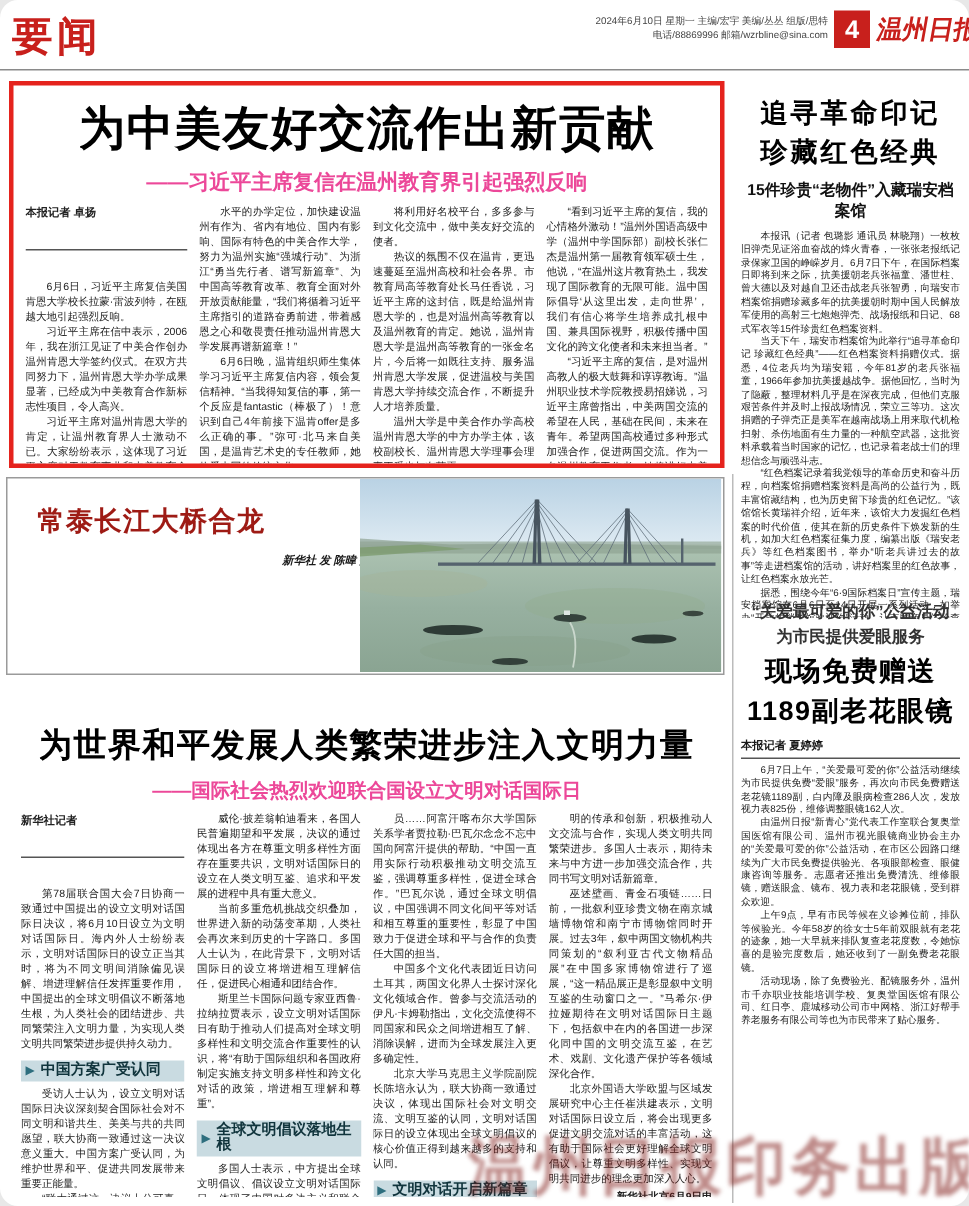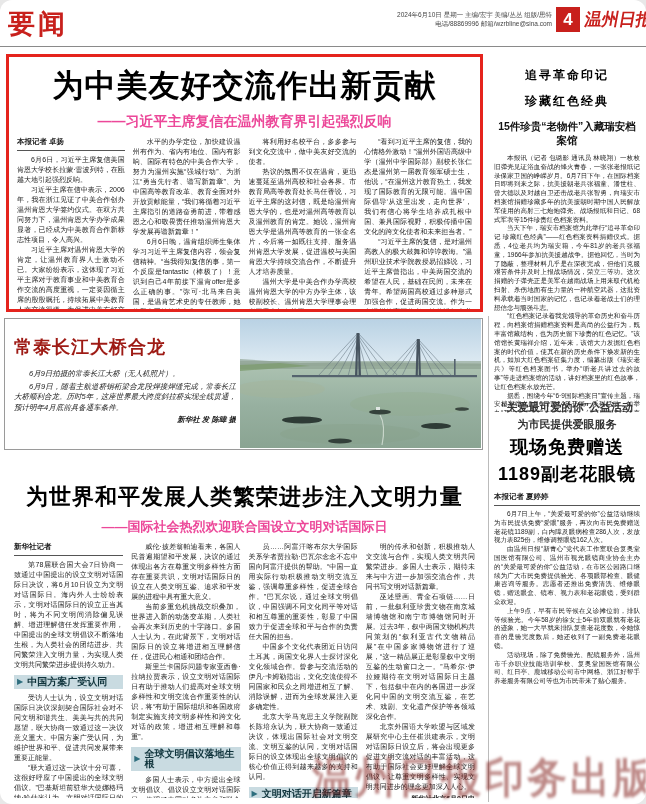--- a/index.html
+++ b/index.html
@@ -14,41 +14,41 @@
             transform:skewX(-10deg);font-family:"Liberation Serif",serif;white-space:nowrap;}
   .hdr-rule{position:absolute;left:0;top:46px;width:646px;height:1px;background:#8a8a8a;}
   
   .lead-box{position:absolute;left:6px;top:54px;width:471px;height:252px;border:3px solid #e5231d;background:#fff;overflow:hidden;}
   .lead-h1{margin:8px 0 0;text-align:center;font-size:31px;font-weight:900;letter-spacing:1px;color:#000;}
   .lead-h2{margin:6px 0 4px;text-align:center;font-size:14px;font-weight:bold;color:#ec4899;}
   .cols{display:flex;gap:8px;padding:2px 8px;overflow:hidden;}
   .col{flex:1;overflow:hidden;font-size:7px;line-height:10px;color:#222;}
   .lead-cols{height:172px;}
   .blk-p{margin:0;text-indent:2em;text-align:justify;}
-  .blk-byline{margin:0 0 4px;font-weight:bold;font-size:7.5px;border-bottom:1px solid #555;padding-bottom:3px;}
+  .blk-byline{margin:0 0 20px;font-weight:bold;font-size:7.5px;border-bottom:1px solid #555;padding-bottom:19px;}
   .blk-date{margin:2px 0 0;text-align:right;font-weight:bold;}
   .col-heading{display:flex;align-items:center;background:#c9dbe1;margin:5px 0 4px;padding:2px 3px;
                font-weight:bold;font-size:10px;color:#10343c;}
   .hd-arrow{color:#2e6e7e;margin-right:4px;font-size:8px;line-height:1;}
   
   .photo-box{position:absolute;left:4px;top:318px;width:477px;height:130px;border:1px solid #9a9a9a;background:#fff;overflow:hidden;}
-  .photo-text{position:absolute;left:9px;top:4px;width:222px;height:122px;overflow:hidden;}
+  .photo-text{position:absolute;left:20px;top:4px;width:222px;height:122px;overflow:hidden;}
   .photo-h{margin:12px 0 10px;font-size:18px;font-weight:900;color:#9e1b15;font-family:"Liberation Serif",serif;letter-spacing:1px;}
   .blk-cap{margin:0 0 2px;text-indent:2em;text-align:justify;font-style:italic;font-size:7.5px;line-height:10.5px;color:#222;}
   .credit{margin:2px 0 0;text-align:right;font-weight:bold;font-style:italic;font-size:7.5px;}
   .photo{position:absolute;left:235px;top:0;width:241px;height:129px;overflow:hidden;}
   
   .civ{position:absolute;left:6px;top:480px;width:477px;height:318px;overflow:hidden;}
   .civ-h1{margin:2px 0 0;text-align:center;font-size:22px;font-weight:900;color:#000;font-family:"Liberation Serif",serif;letter-spacing:1px;}
   .civ-h2{margin:6px 0 4px;text-align:center;font-size:13px;color:#ec4899;}
   .civ-cols{height:262px;}
   
   .vrule{position:absolute;left:488px;top:316px;width:1px;height:486px;background:#bbb;}
   .rightcol{position:absolute;left:494px;top:54px;width:146px;height:750px;}
-  .arch-h{margin:8px 0 0;text-align:center;font-size:12px;font-weight:900;color:#000;
+  .arch-h{margin:8px 0 0;text-align:center;font-size:18px;font-weight:900;color:#000;
           font-family:"Liberation Serif",serif;line-height:26px;letter-spacing:2px;}
   .arch-sub{margin:6px 0 6px;text-align:center;font-size:10.5px;font-weight:bold;color:#111;}
   .smallbody{font-size:6.5px;line-height:8.8px;color:#222;overflow:hidden;}
   .arch-body{height:258px;}
   .glasses{position:absolute;left:0;top:344px;width:146px;}
   .gl-kicker{margin:2px 0;text-align:center;font-size:11px;font-weight:bold;color:#333;}
   .gl-big{margin:3px 0;text-align:center;font-size:18px;font-weight:900;color:#000;letter-spacing:1px;}
   .gl-byline{margin:6px 0 4px;font-weight:bold;font-size:7.5px;border-bottom:1px solid #555;padding-bottom:3px;}
   .gl-body{height:178px;}
   
@@ -94,24 +94,20 @@
       <div class="col">
           <p class="blk-p">“看到习近平主席的复信，我的心情格外激动！”温州外国语高级中学（温州中学国际部）副校长张仁杰是温州第一届教育领军硕士生，他说，“在温州这片教育热土，我发现了国际教育的无限可能。温中国际倡导‘从这里出发，走向世界’，我们有信心将学生培养成扎根中国、兼具国际视野，积极传播中国文化的跨文化使者和未来担当者。”</p>
           <p class="blk-p">“习近平主席的复信，是对温州高教人的极大鼓舞和谆谆教诲。”温州职业技术学院教授易招娣说，习近平主席曾指出，中美两国交流的希望在人民，基础在民间，未来在青年。希望两国高校通过多种形式加强合作，促进两国交流。作为一名温州教育工作者，她将讲好中美教育交流故事，传递中国声音。</p>
         </div>
     </div>
   </section>
 
   <section class="photo-box">
     <div class="photo-text">
       <h3 class="photo-h">常泰长江大桥合龙</h3>
-      <div>
-          <p class="blk-cap">6月9日拍摄的常泰长江大桥（无人机照片）。</p>
-          <p class="blk-cap">6月9日，随着主航道桥钢桁梁合龙段焊接焊缝完成，常泰长江大桥顺利合龙。历时5年，这座世界最大跨度斜拉桥实现全线贯通，预计明年4月底前具备通车条件。</p>
-        </div>
       <p class="credit">新华社 发 陈暐 摄</p>
     </div>
     <div class="photo">
       <svg width="241" height="129" viewBox="0 0 241 129" xmlns="http://www.w3.org/2000/svg">
         <defs>
           <linearGradient id="sky" x1="0" y1="0" x2="0" y2="1">
             <stop offset="0" stop-color="#b9d2e4"></stop>
               <stop offset="1" stop-color="#e2edf4"></stop>
           </linearGradient>
           <linearGradient id="water" x1="0" y1="0" x2="0" y2="1">

